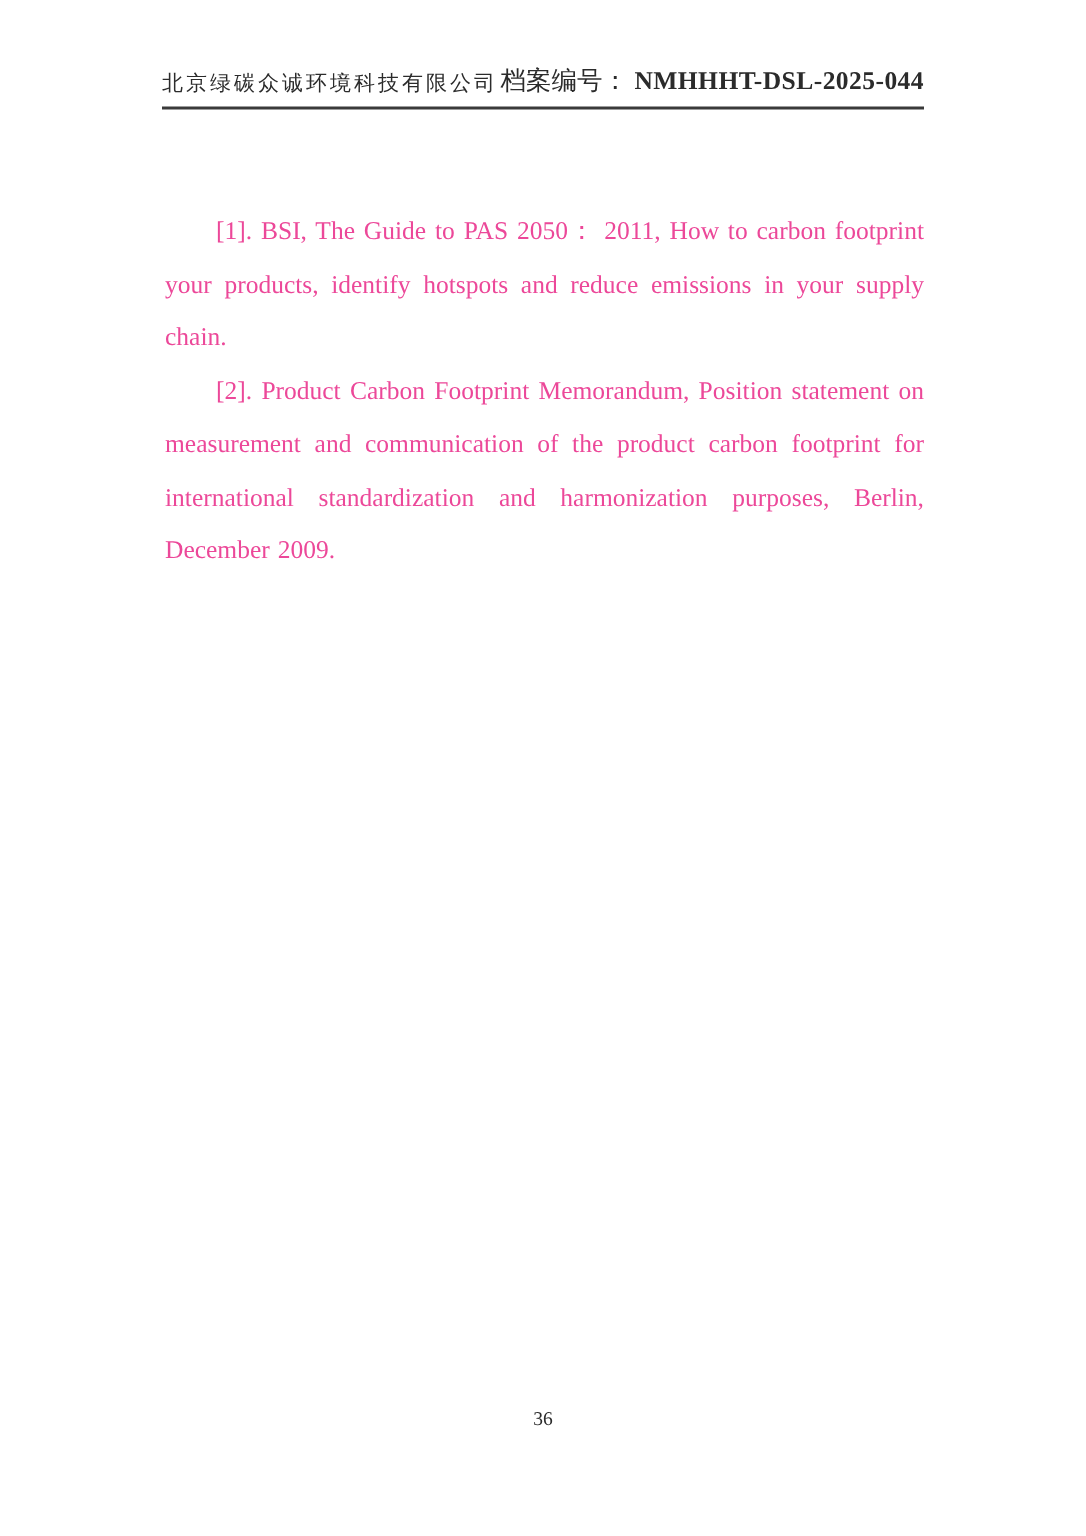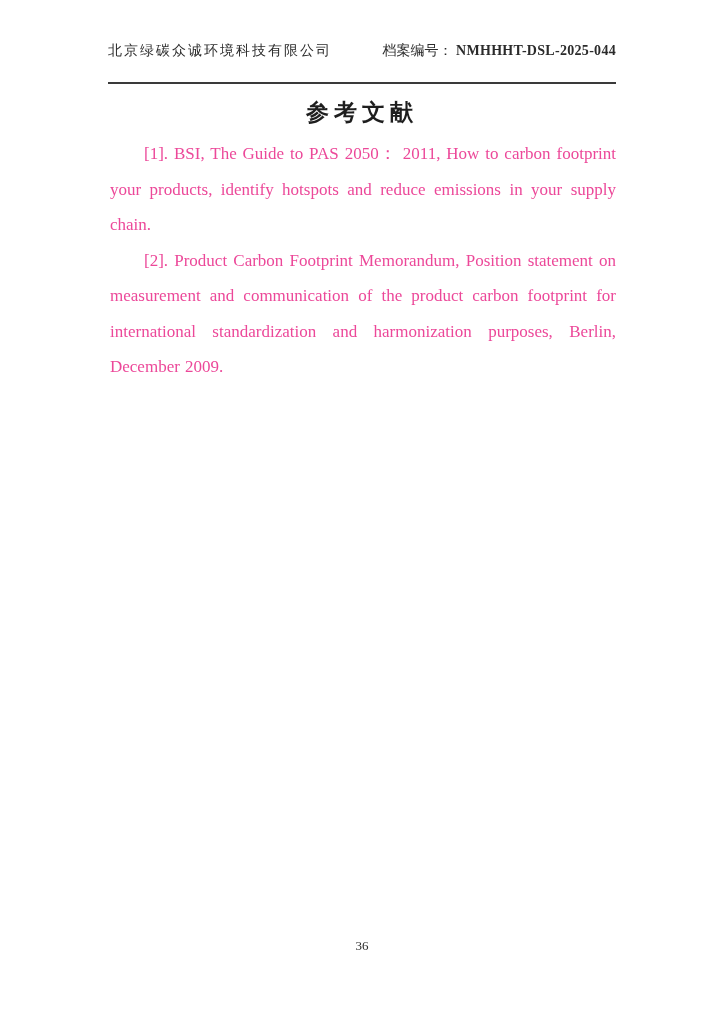--- a/index.html
+++ b/index.html
@@ -18,30 +18,30 @@
   }
   
   .header {
     position: absolute;
     left: 108px;
     top: 42px;
     width: 508px;
     display: flex;
     justify-content: space-between;
     align-items: flex-end;
-    padding-bottom: 22px;
+    padding-bottom: 6px;
     border-bottom: 2px solid #3a3a3a;
   }
   .header-company {
     font-size: 14px;
     letter-spacing: 2px;
     color: #2b2b2b;
   }
   .header-right {
-    font-size: 14px;
+    font-size: 17px;
     color: #2b2b2b;
     white-space: nowrap;
   }
   .header-right .doc-number {
     font-weight: bold;
     letter-spacing: 0.3px;
   }
   
   .doc-title {
     position: absolute;
@@ -87,21 +87,20 @@
 <div class="page">
 
   <div class="header">
     <span class="header-company">北京绿碳众诚环境科技有限公司</span>
     <span class="header-right">
       <span>档案编号：</span>
       <span class="doc-number">NMHHHT-DSL-2025-044</span>
     </span>
   </div>
 
-  <div class="doc-title">参考文献</div>
 
   <div class="content">
     <p>[1]. BSI, The Guide to PAS 2050： 2011, How to carbon footprint your products, identify hotspots and reduce emissions in your supply chain.</p>
     <p>[2]. Product Carbon Footprint Memorandum, Position statement on measurement and communication of the product carbon footprint for international standardization and harmonization purposes, Berlin, December 2009.</p>
   </div>
 
   <div class="page-footer">36</div>
 
 </div>
 

